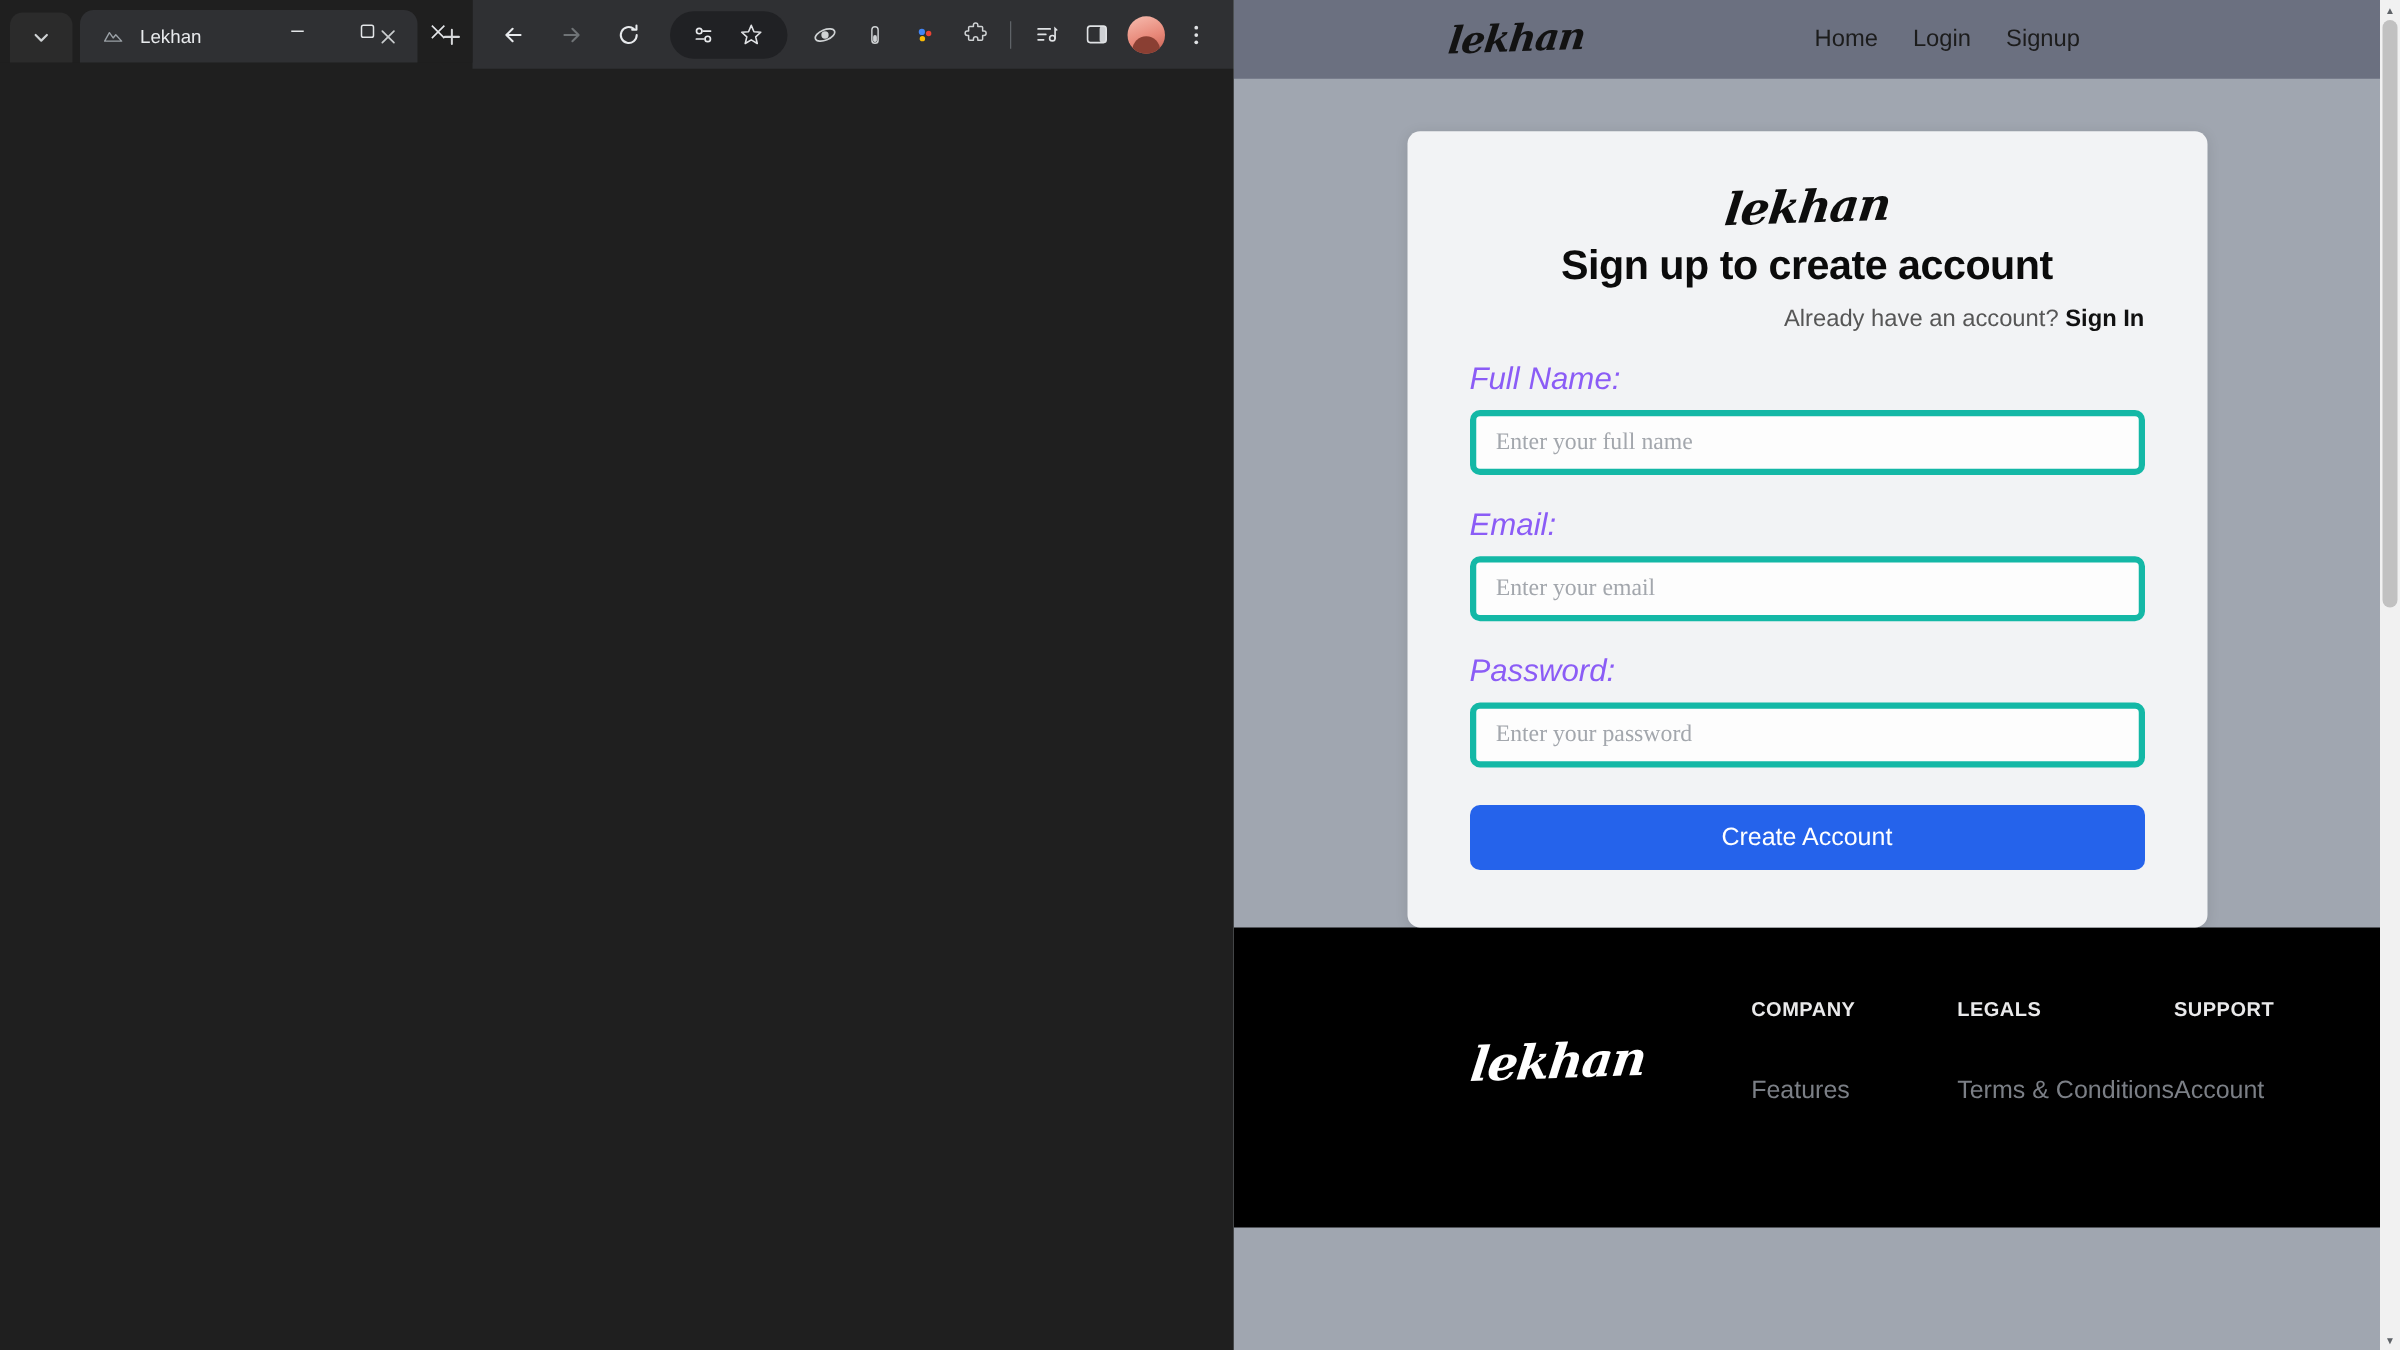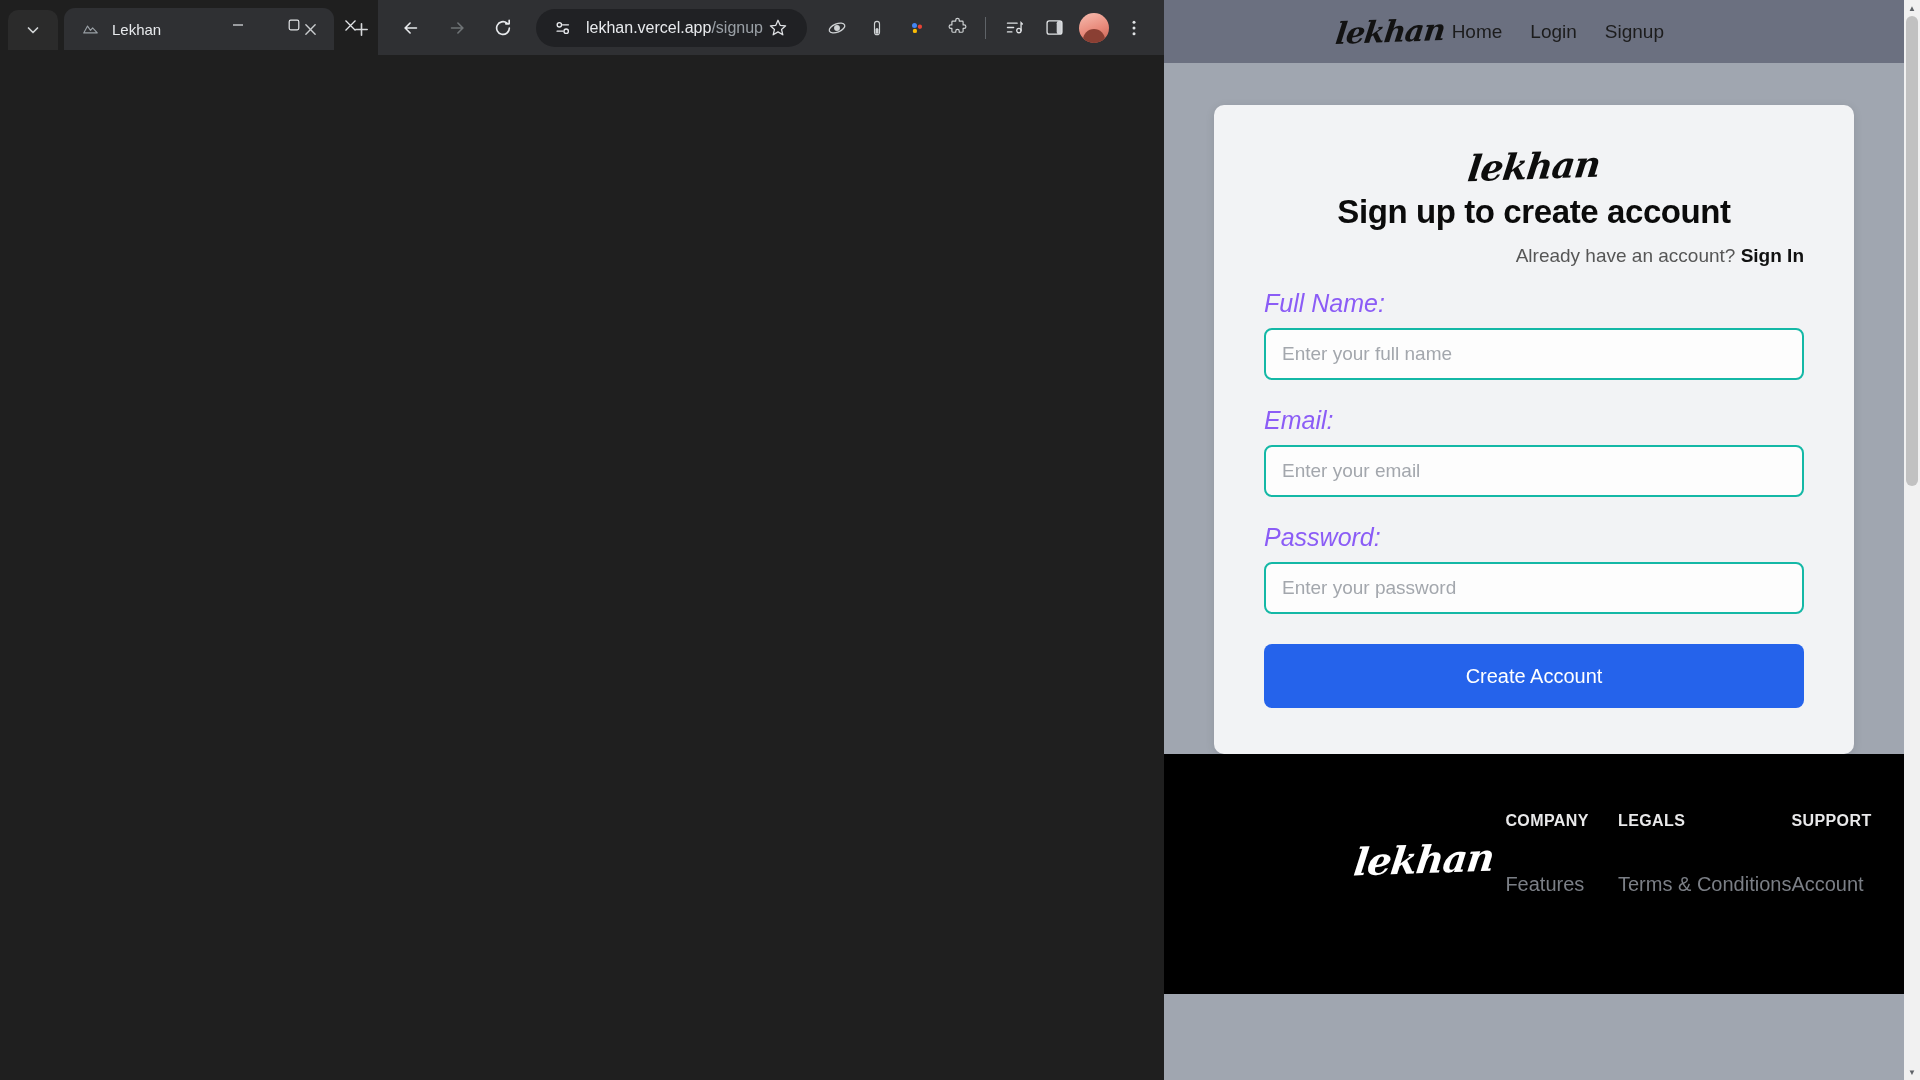--- a/index.html
+++ b/index.html
@@ -256,34 +256,34 @@
     font-size: 25px;
     color: #8b5cf6;
     margin-bottom: 10px;
     display: block;
     font-style: italic;
   }
   .field-input {
     width: 100%;
     height: 52px;
     background: #fdfdfd;
-    border: 2px solid #14b8a6;
+    border: 5px solid #14b8a6;
     border-radius: 8px;
     padding: 0 16px;
     font-size: 19px;
     color: #222;
-    font-family: Liberation Sans, sans-serif;
+    font-family: Liberation Serif, serif;
     outline: none;
     margin-bottom: 26px;
   }
   .field-input::placeholder { color: #a3a7ad; }
 
   .submit-btn {
     width: 100%;
-    height: 64px;
+    height: 52px;
     background: #2563eb;
     border: none;
     border-radius: 8px;
     color: #fff;
     font-size: 20px;
     font-family: "Liberation Sans", sans-serif;
     cursor: pointer;
     margin-top: 4px;
   }
 
@@ -415,21 +415,20 @@
 
     <div class="omnibox">
       <span class="site-info">
         <svg width="20" height="20" viewBox="0 0 22 22">
           <circle cx="7" cy="7.5" r="2.4" fill="none" stroke="#e8eaed" stroke-width="1.5"></circle>
           <path d="M10.5 7.5 H17" stroke="#e8eaed" stroke-width="1.5" stroke-linecap="round"></path>
           <circle cx="14.5" cy="14.5" r="2.4" fill="none" stroke="#e8eaed" stroke-width="1.5"></circle>
           <path d="M11 14.5 H4.5" stroke="#e8eaed" stroke-width="1.5" stroke-linecap="round"></path>
         </svg>
       </span>
-      <span class="url"><span>lekhan.vercel.app</span><span class="path">/signup</span></span>
       <span class="star-btn">
         <svg width="20" height="20" viewBox="0 0 22 22">
           <path d="M11 2.5 L13.4 8.1 L19.4 8.6 L14.9 12.6 L16.3 18.5 L11 15.3 L5.7 18.5 L7.1 12.6 L2.6 8.6 L8.6 8.1 Z" fill="none" stroke="#e0e2e5" stroke-width="1.4" stroke-linejoin="round"></path>
         </svg>
       </span>
     </div>
 
     <div class="tb-icon">
       <svg width="22" height="22" viewBox="0 0 24 24">
         <ellipse cx="12" cy="12" rx="9" ry="4.5" fill="none" stroke="#cfd2d4" stroke-width="1.4" transform="rotate(-22 12 12)"></ellipse>

